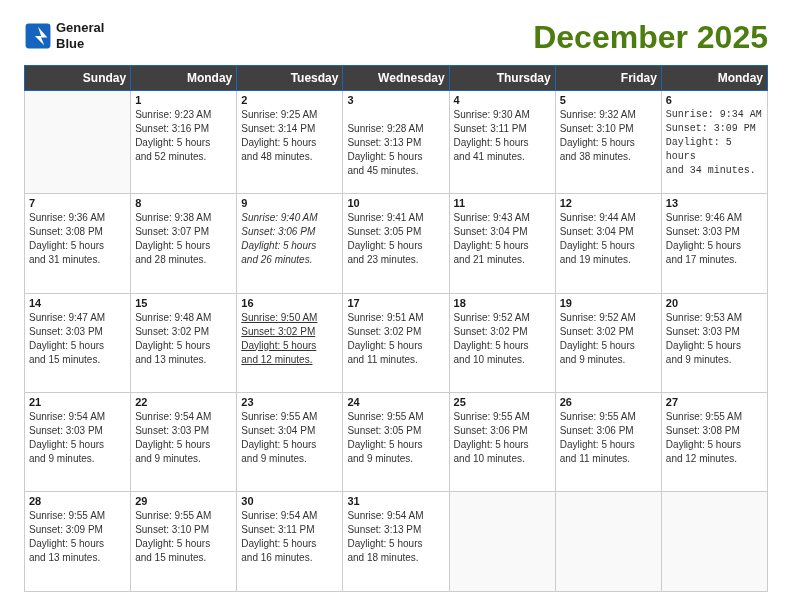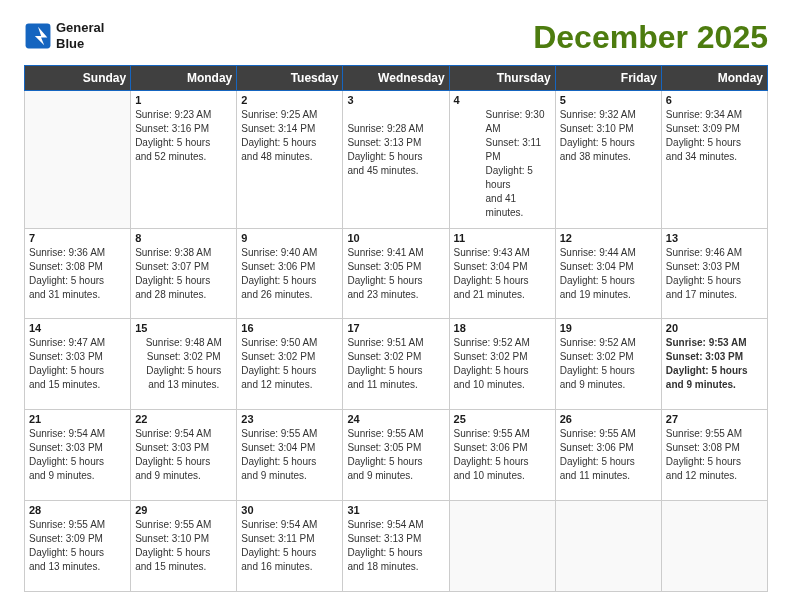--- a/index.html
+++ b/index.html
@@ -145,35 +145,35 @@
           </td>
           <td>
             <div class="day-num">3</div>
             <div class="day-info" style="white-space: pre-line; margin-top: 16px;">Sunrise: 9:28 AM
 Sunset: 3:13 PM
 Daylight: 5 hours
 and 45 minutes.</div>
           </td>
           <td>
             <div class="day-num">4</div>
-            <div class="day-info" style="white-space: pre-line; margin-left: 32px;">Sunrise: 9:30 AM
+            <div class="day-info" style="white-space: pre-line;">Sunrise: 9:30 AM
 Sunset: 3:11 PM
 Daylight: 5 hours
 and 41 minutes.</div>
           </td>
           <td>
             <div class="day-num">5</div>
             <div class="day-info" style="white-space: pre-line;">Sunrise: 9:32 AM
 Sunset: 3:10 PM
 Daylight: 5 hours
 and 38 minutes.</div>
           </td>
           <td>
             <div class="day-num">6</div>
-            <div class="day-info" style="white-space: pre-line;">Sunrise: 9:34 AM
+            <div class="day-info" style="white-space: pre-line; font-family: Liberation Mono, monospace;">Sunrise: 9:34 AM
 Sunset: 3:09 PM
 Daylight: 5 hours
 and 34 minutes.</div>
           </td>
         </tr>
         <tr class="week-row">
           <td>
             <div class="day-num">7</div>
             <div class="day-info" style="white-space: pre-line;">Sunrise: 9:36 AM
 Sunset: 3:08 PM
@@ -182,21 +182,21 @@
           </td>
           <td>
             <div class="day-num">8</div>
             <div class="day-info" style="white-space: pre-line;">Sunrise: 9:38 AM
 Sunset: 3:07 PM
 Daylight: 5 hours
 and 28 minutes.</div>
           </td>
           <td>
             <div class="day-num">9</div>
-            <div class="day-info" style="white-space: pre-line;">Sunrise: 9:40 AM
+            <div class="day-info" style="white-space: pre-line; font-style: italic;">Sunrise: 9:40 AM
 Sunset: 3:06 PM
 Daylight: 5 hours
 and 26 minutes.</div>
           </td>
           <td>
             <div class="day-num">10</div>
             <div class="day-info" style="white-space: pre-line;">Sunrise: 9:41 AM
 Sunset: 3:05 PM
 Daylight: 5 hours
 and 23 minutes.</div>
@@ -226,28 +226,28 @@
         <tr class="week-row">
           <td>
             <div class="day-num">14</div>
             <div class="day-info" style="white-space: pre-line;">Sunrise: 9:47 AM
 Sunset: 3:03 PM
 Daylight: 5 hours
 and 15 minutes.</div>
           </td>
           <td>
             <div class="day-num">15</div>
-            <div class="day-info" style="white-space: pre-line; text-align: center;">Sunrise: 9:48 AM
+            <div class="day-info" style="white-space: pre-line;">Sunrise: 9:48 AM
 Sunset: 3:02 PM
 Daylight: 5 hours
 and 13 minutes.</div>
           </td>
           <td>
             <div class="day-num">16</div>
-            <div class="day-info" style="white-space: pre-line;">Sunrise: 9:50 AM
+            <div class="day-info" style="white-space: pre-line; text-decoration: underline;">Sunrise: 9:50 AM
 Sunset: 3:02 PM
 Daylight: 5 hours
 and 12 minutes.</div>
           </td>
           <td>
             <div class="day-num">17</div>
             <div class="day-info" style="white-space: pre-line;">Sunrise: 9:51 AM
 Sunset: 3:02 PM
 Daylight: 5 hours
 and 11 minutes.</div>
@@ -261,21 +261,21 @@
           </td>
           <td>
             <div class="day-num">19</div>
             <div class="day-info" style="white-space: pre-line;">Sunrise: 9:52 AM
 Sunset: 3:02 PM
 Daylight: 5 hours
 and 9 minutes.</div>
           </td>
           <td>
             <div class="day-num">20</div>
-            <div class="day-info" style="white-space: pre-line; font-weight: bold;">Sunrise: 9:53 AM
+            <div class="day-info" style="white-space: pre-line;">Sunrise: 9:53 AM
 Sunset: 3:03 PM
 Daylight: 5 hours
 and 9 minutes.</div>
           </td>
         </tr>
         <tr class="week-row">
           <td>
             <div class="day-num">21</div>
             <div class="day-info" style="white-space: pre-line;">Sunrise: 9:54 AM
 Sunset: 3:03 PM

